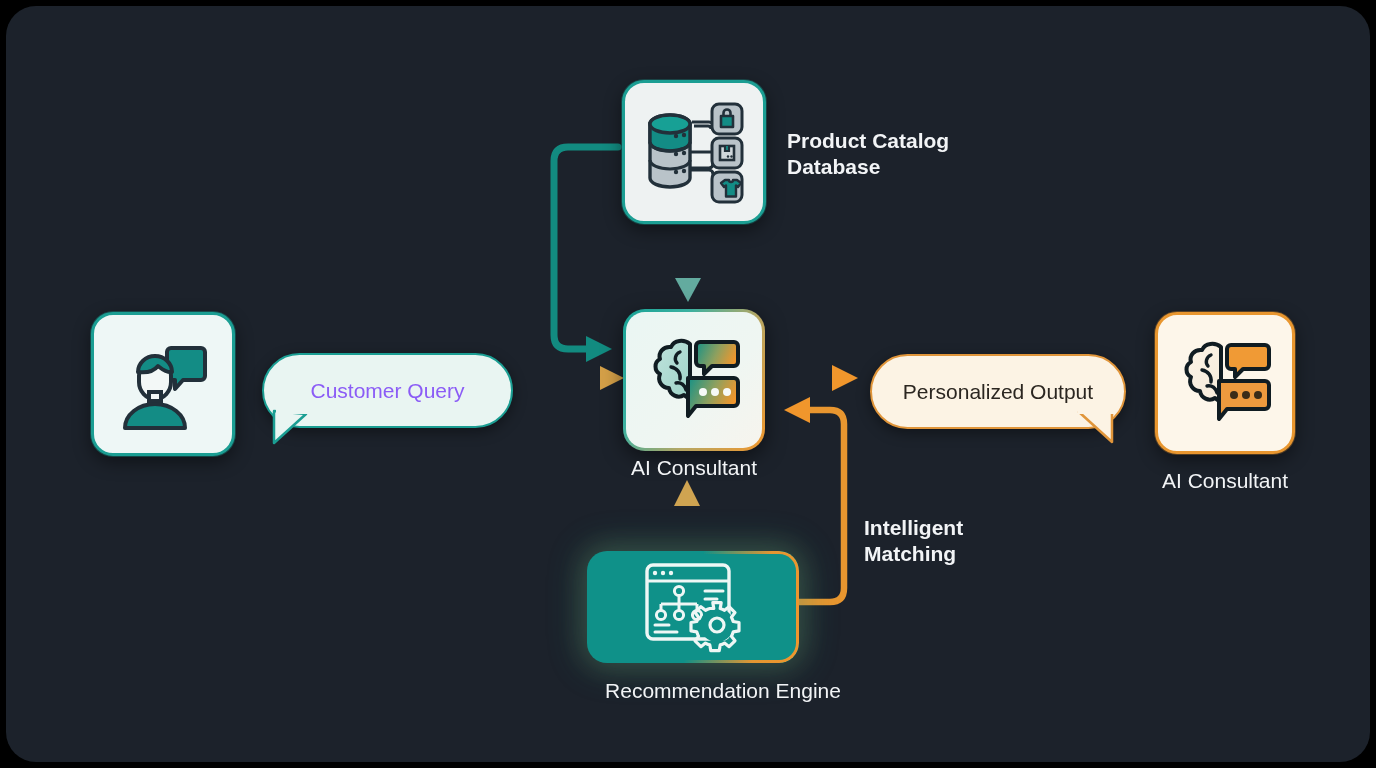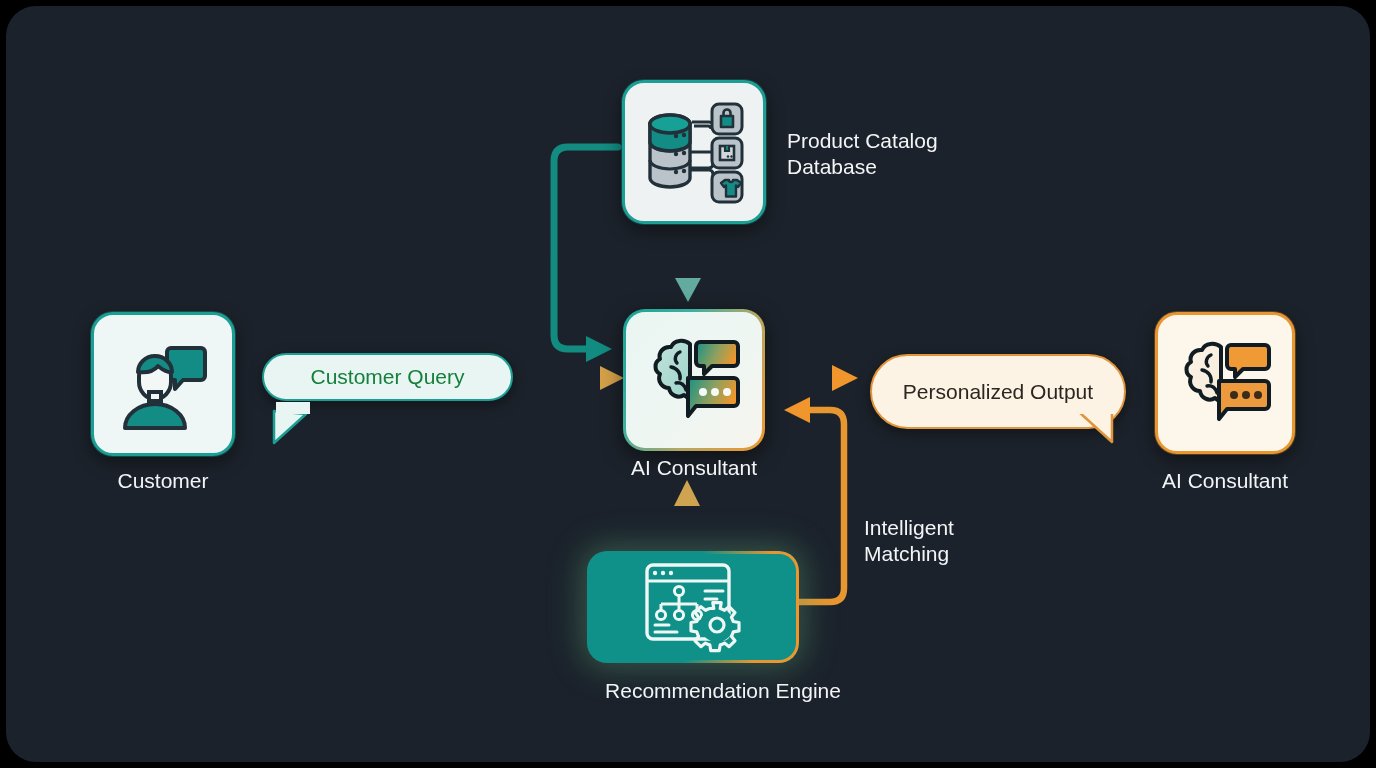--- a/index.html
+++ b/index.html
@@ -45,20 +45,21 @@
     font-family: "Liberation Sans", sans-serif;
   }
   .sidelabel {
     position: absolute;
     color: #f2f4f6;
     font-size: 21px;
     line-height: 26px;
     text-align: left;
     font-family: "Liberation Sans", sans-serif;
     white-space: pre;
+    font-weight: bold;
   }
   
   #customer-tile {
     left: 85px; top: 306px; width: 144px; height: 144px;
     background: #eef7f6;
     border: 3px solid #1b9e93;
     box-shadow: 0 0 0 1px rgba(27,158,147,.35), 0 6px 18px rgba(0,0,0,.45);
   }
   
   #db-tile {
@@ -111,24 +112,24 @@
   .bubble {
     position: absolute;
     box-sizing: border-box;
     display: flex;
     align-items: center;
     justify-content: center;
     font-size: 21px;
     border-radius: 40px;
   }
   #query-bubble {
-    left: 256px; top: 347px; width: 251px; height: 48px;
+    left: 256px; top: 347px; width: 251px; height: 75px;
     background: #e9f5f2;
     border: 2.5px solid #1b9e93;
-    color: #15803d;
+    color: #8b5cf6;
     box-shadow: 0 4px 14px rgba(0,0,0,.4);
   }
   #output-bubble {
     left: 864px; top: 348px; width: 256px; height: 75px;
     background: #fcf3e4;
     border: 2.5px solid #e0953a;
     color: #2b2620;
     box-shadow: 0 4px 14px rgba(0,0,0,.4);
   }
   svg.overlay {
@@ -207,21 +208,20 @@
 
         <path d="M24 40 a16 17 0 0 1 32 0 v6 a16 17 0 0 1 -32 0 z" fill="#f3f8f7" stroke="#22303a" stroke-width="4"></path>
 
         <path d="M23 36 a17 16 0 0 1 34 0 c-6 1 -10 -3 -14 -6 c-4 5 -12 7 -20 6 z" fill="#138c85" stroke="#22303a" stroke-width="4" stroke-linejoin="round"></path>
 
         <path d="M34 56 h12 v9 h-12 z" fill="#f3f8f7" stroke="#22303a" stroke-width="4"></path>
 
         <path d="M10 92 a30 24 0 0 1 60 0 z" fill="#138c85" stroke="#22303a" stroke-width="4" stroke-linejoin="round"></path>
       </svg>
     </div>
-    <div class="nodelabel" style="left:65px; top:462px; width:184px;">Customer</div>
 
     <div class="bubble" id="query-bubble">
       <span>Customer Query</span>
     </div>
     <svg class="overlay">
       <polygon points="268,405 268,437 300,408" fill="#e9f5f2" stroke="#1b9e93" stroke-width="2.5" stroke-linejoin="round"></polygon>
       <rect x="270" y="396" width="34" height="12" fill="#e9f5f2"></rect>
     </svg>
 
     <div class="tile" id="db-tile">

